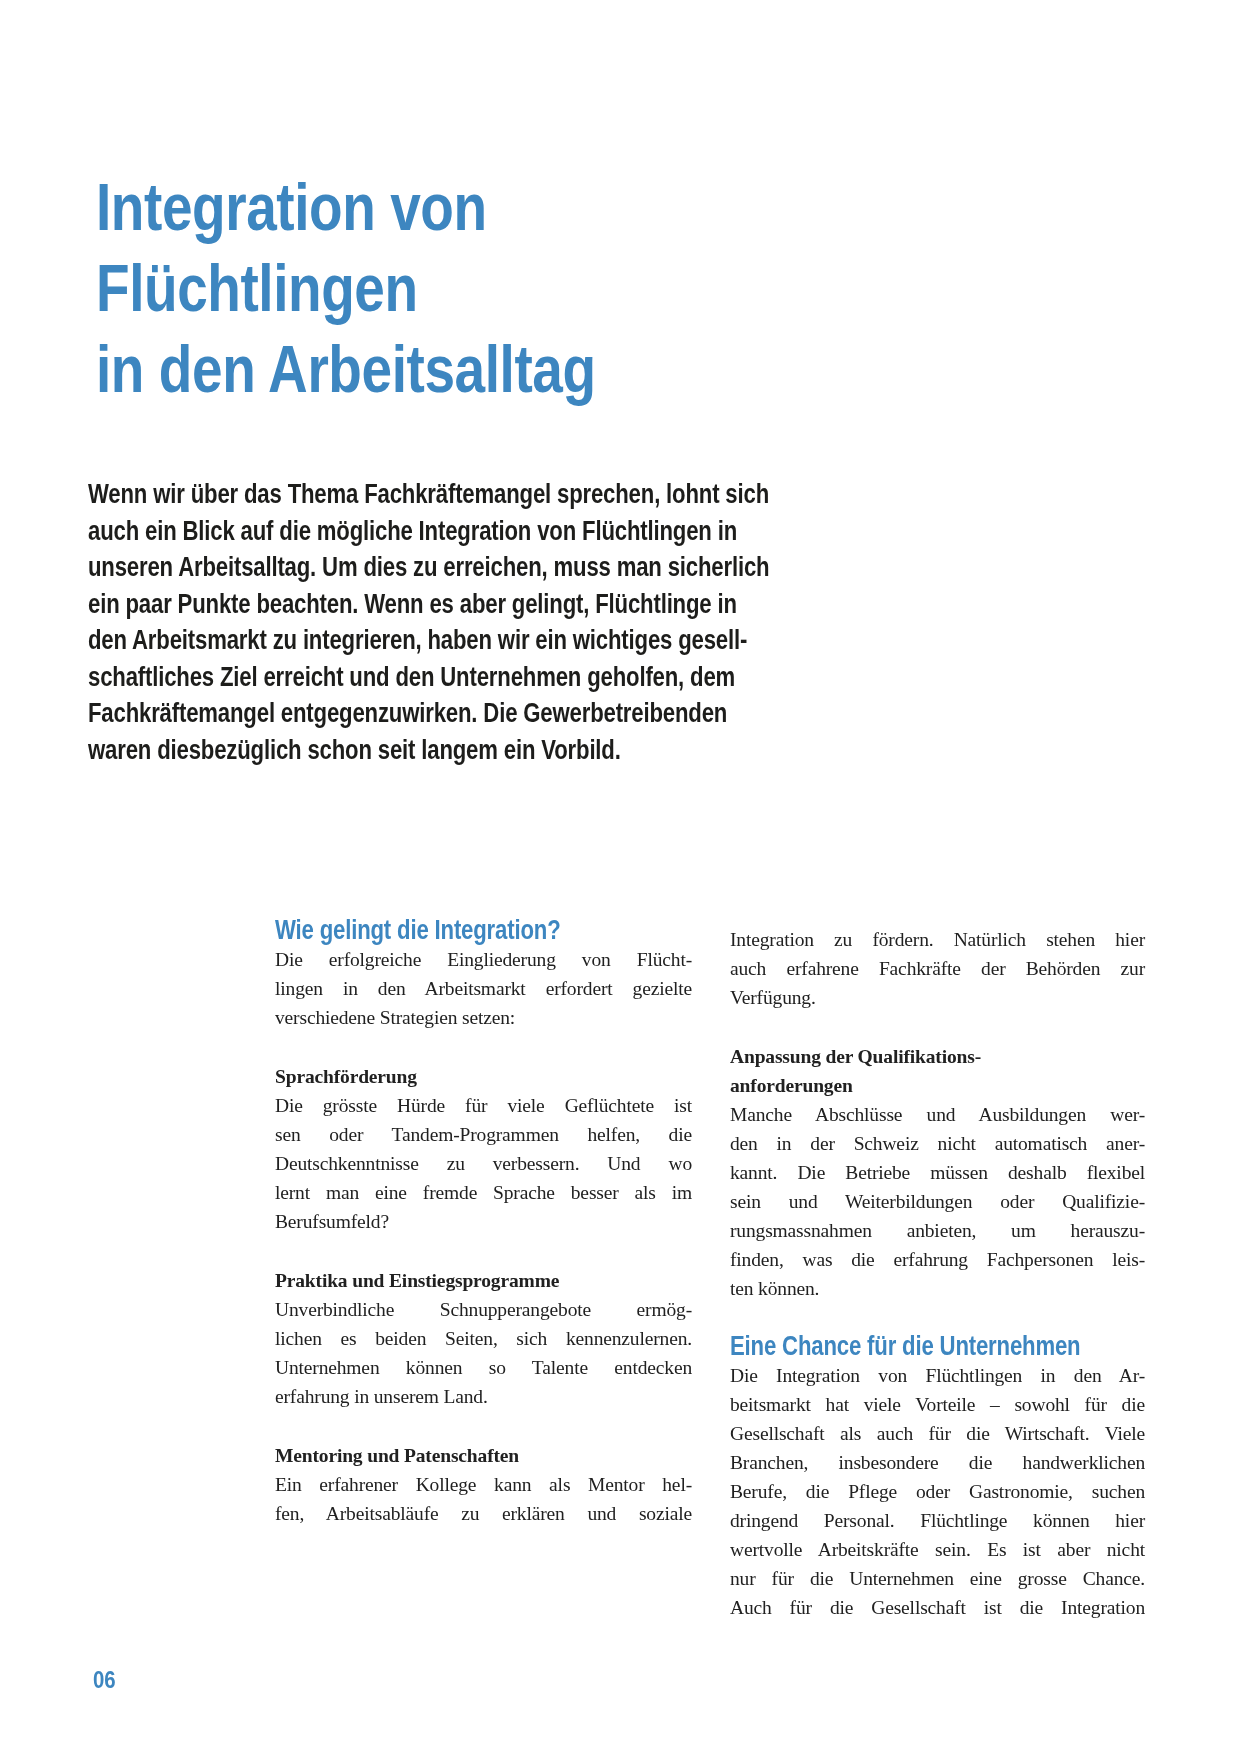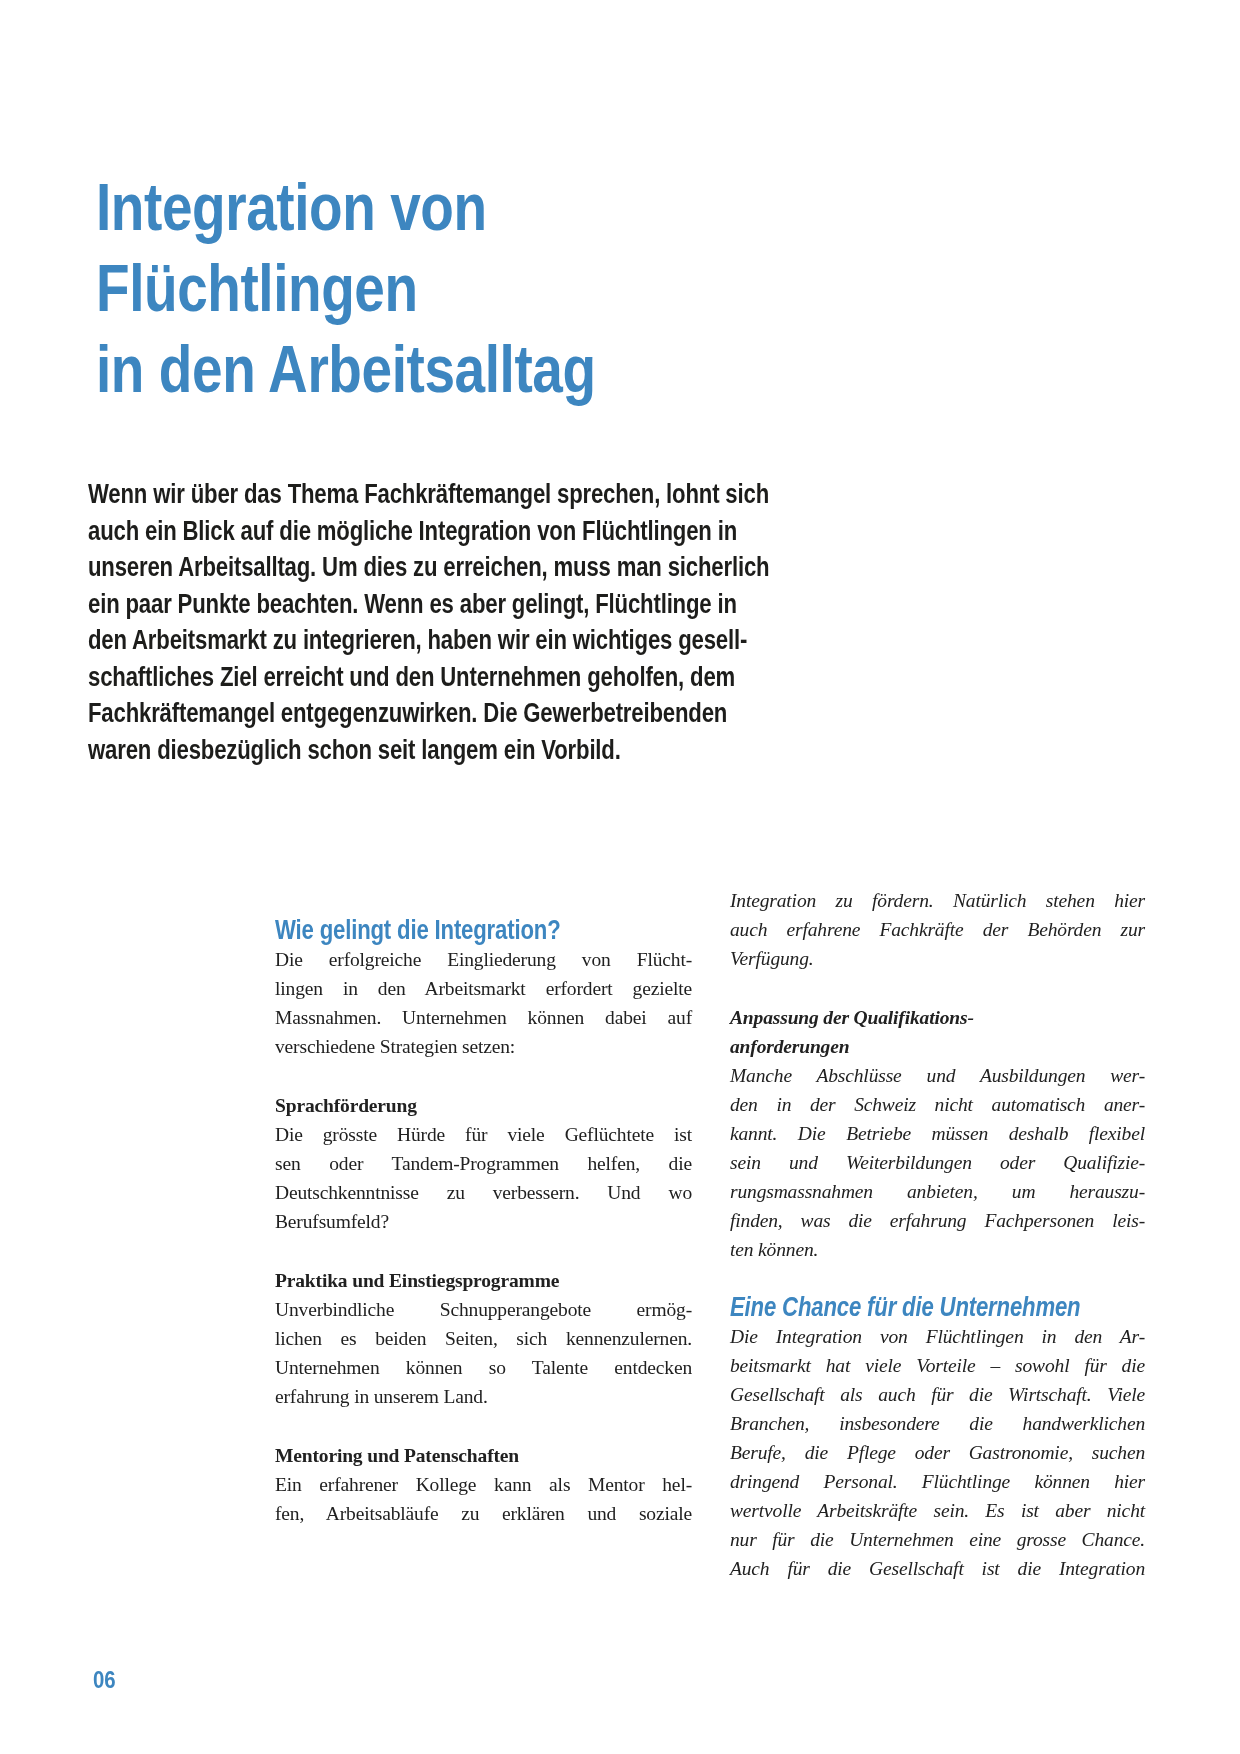--- a/index.html
+++ b/index.html
@@ -43,21 +43,21 @@
 
   
   .col{
     position:absolute;
     font-family:"Liberation Serif",serif;
     font-size:19.5px;line-height:29px;
     color:var(--body-color);
     letter-spacing:-0.15px;
   }
   .col-left{left:275px;top:915px;width:417px;}
-  .col-right{left:730px;top:886px;width:415px;font-style:italic;}
+  .col-right{left:730px;top:925px;width:415px;}
 
   .block.heading{
     font-family:"Liberation Sans",sans-serif;
     font-weight:bold;
     font-size:27px;line-height:30px;
     color:var(--accent);
     transform:scaleX(0.82);transform-origin:left top;
     white-space:nowrap;
     letter-spacing:-0.2px;
   }
@@ -106,30 +106,30 @@
       <div class="line">waren diesbezüglich schon seit langem ein Vorbild.</div>
     </div>
 
   <div class="col col-left" id="col-left">
       <div class="block heading">
         <div class="line">Wie gelingt die Integration?</div>
       </div>
       <div class="block paragraph">
         <div class="line j">Die erfolgreiche Eingliederung von Flücht-</div>
         <div class="line j">lingen in den Arbeitsmarkt erfordert gezielte</div>
-        <div class="line j">Massnahmen. Unternehmen können dabei auf</div>
         <div class="line">verschiedene Strategien setzen:</div>
       </div>
       <div class="block subheading">
         <div class="line">Sprachförderung</div>
       </div>
       <div class="block paragraph">
         <div class="line j">Die grösste Hürde für viele Geflüchtete ist</div>
         <div class="line j">sen oder Tandem-Programmen helfen, die</div>
         <div class="line j">Deutschkenntnisse zu verbessern. Und wo</div>
+        <div class="line j">lernt man eine fremde Sprache besser als im</div>
         <div class="line">Berufsumfeld?</div>
       </div>
       <div class="block subheading">
         <div class="line">Praktika und Einstiegsprogramme</div>
       </div>
       <div class="block paragraph">
         <div class="line j">Unverbindliche Schnupperangebote ermög-</div>
         <div class="line j">lichen es beiden Seiten, sich kennenzulernen.</div>
         <div class="line j">Unternehmen können so Talente entdecken</div>
         <div class="line">erfahrung in unserem Land.</div>

